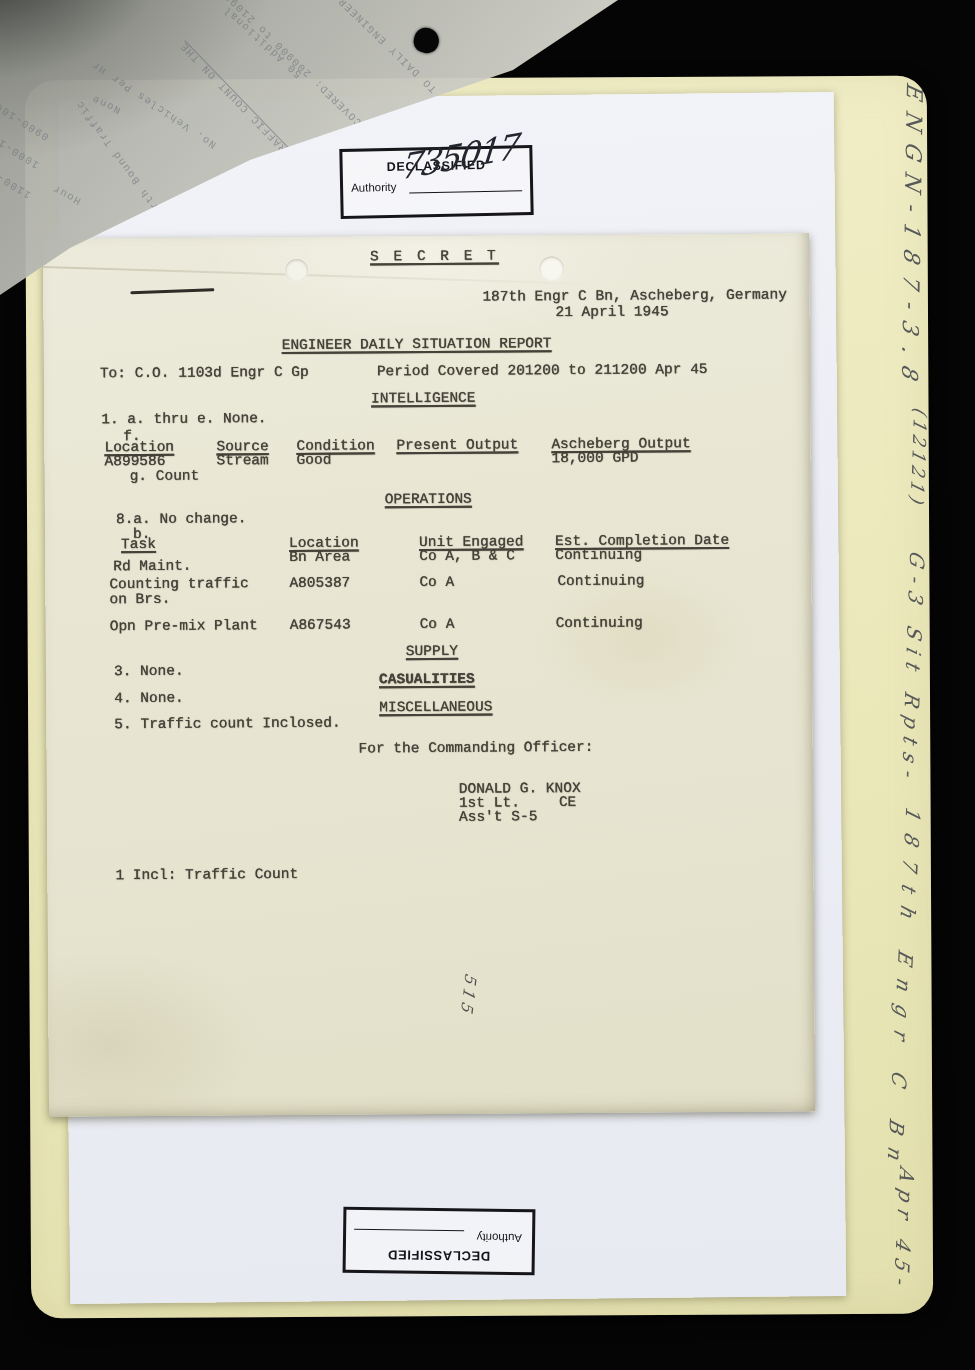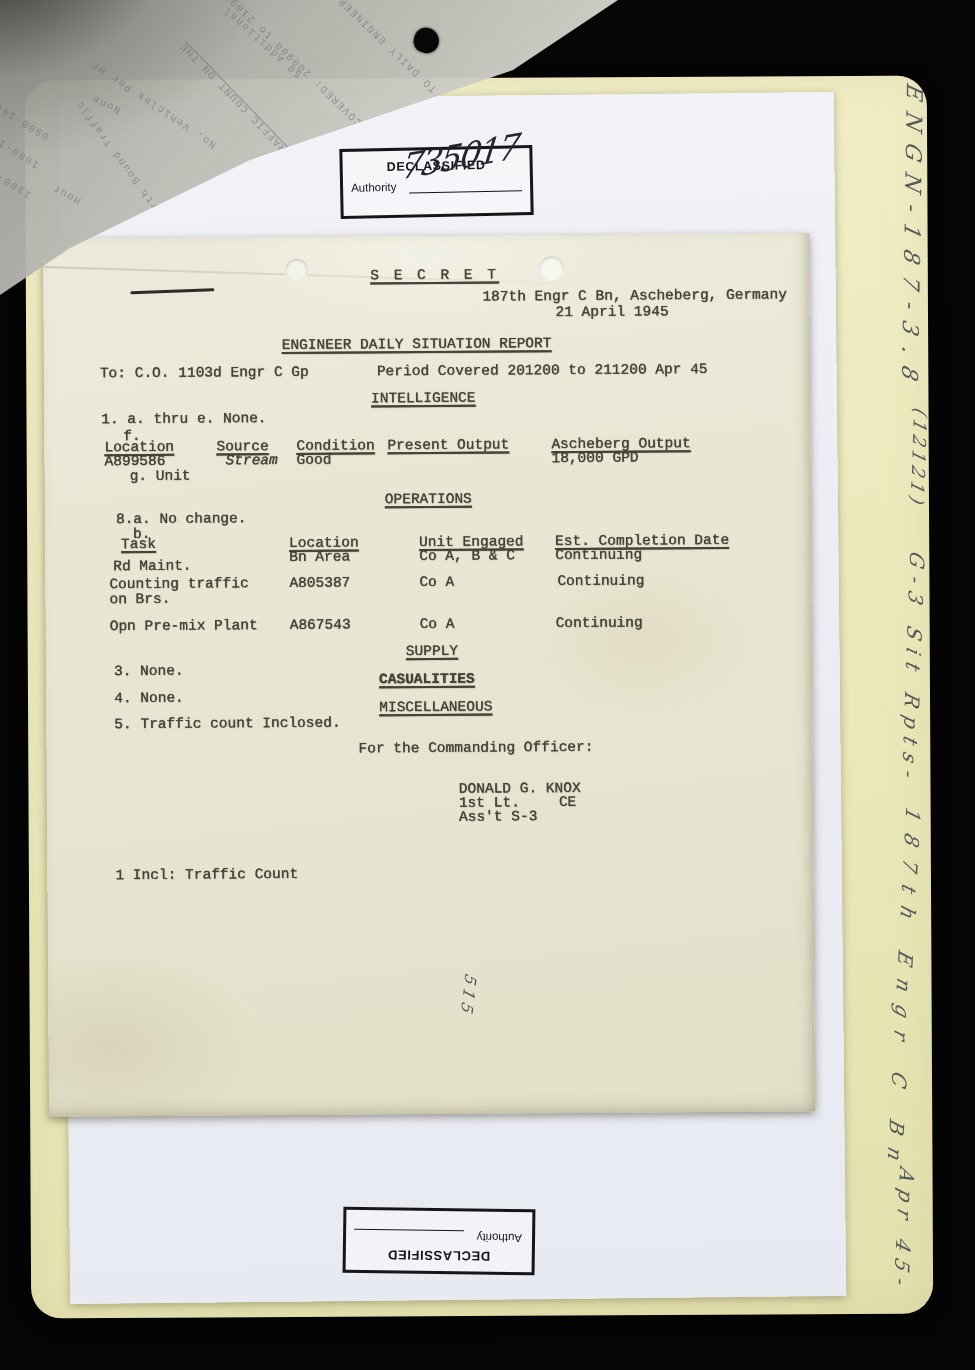--- a/index.html
+++ b/index.html
@@ -95,43 +95,43 @@
 
   <div class="white-sheet"></div>
 
   <div class="doc">
     <div class="crease"></div>
 
     <div class="punch-hole" style="left:242px;top:22px;width:23px;height:23px;"></div>
     <div class="punch-hole" style="left:496px;top:21px;width:25px;height:25px;background:#f8f7ef;"></div>
     <div class="pen-mark"></div>
 
-    <span class="tw u sp" style="left:327px;top:32px;">S E C R E T</span>
+    <span class="tw u sp" style="left:327px;top:13px;">S E C R E T</span>
     <span class="tw" style="left:439px;top:54px;">187th Engr C Bn, Ascheberg, Germany</span>
     <span class="tw" style="left:512px;top:70px;">21 April 1945</span>
     <span class="tw u" style="left:238px;top:101px;">ENGINEER DAILY SITUATION REPORT</span>
 
     <span class="tw" style="left:56px;top:128px;">To: C.O. 1103d Engr C Gp</span>
     <span class="tw" style="left:333px;top:128px;">Period Covered 201200 to 211200 Apr 45</span>
 
     <span class="tw u" style="left:327px;top:155px;">INTELLIGENCE</span>
     <span class="tw" style="left:57px;top:174px;">1. a. thru e. None.</span>
     <span class="tw" style="left:79px;top:191px;">f.</span>
 
     <span class="tw u" style="left:60px;top:202px;">Location</span>
     <span class="tw u" style="left:172px;top:202px;">Source</span>
     <span class="tw u" style="left:252px;top:202px;">Condition</span>
-    <span class="tw u" style="left:343px;top:202px;">Present Output</span>
+    <span class="tw u" style="left:352px;top:202px;">Present Output</span>
     <span class="tw u" style="left:507px;top:202px;">Ascheberg Output</span>
 
     <span class="tw" style="left:60px;top:216px;">A899586</span>
-    <span class="tw" style="left:181px;top:216px;font-style:italic;">Stream</span>
+    <span class="tw" style="left:172px;top:216px;">Stream</span>
     <span class="tw" style="left:252px;top:216px;">Good</span>
     <span class="tw" style="left:507px;top:216px;font-family:Liberation Mono, monospace;">18,000 GPD</span>
-    <span class="tw" style="left:85px;top:231px;">g. Unit</span>
+    <span class="tw" style="left:85px;top:231px;">g. Count</span>
 
     <span class="tw u" style="left:340px;top:256px;">OPERATIONS</span>
     <span class="tw" style="left:71px;top:274px;">8.a. No change.</span>
     <span class="tw" style="left:88px;top:289px;">b.</span>
 
     <span class="tw u" style="left:76px;top:299px;">Task</span>
     <span class="tw u" style="left:244px;top:299px;">Location</span>
     <span class="tw u" style="left:374px;top:299px;">Unit Engaged</span>
     <span class="tw u" style="left:510px;top:299px;">Est. Completion Date</span>
 
@@ -155,21 +155,21 @@
     <span class="tw" style="left:68px;top:426px;">3. None.</span>
     <span class="tw u" style="left:333px;top:436px;font-weight:bold;">CASUALITIES</span>
     <span class="tw" style="left:68px;top:453px;">4. None.</span>
     <span class="tw u" style="left:333px;top:464px;">MISCELLANEOUS</span>
     <span class="tw" style="left:68px;top:479px;">5. Traffic count Inclosed.</span>
 
     <span class="tw" style="left:312px;top:505px;">For the Commanding Officer:</span>
     <span class="tw" style="left:412px;top:546px;">DONALD G. KNOX</span>
     <span class="tw" style="left:412px;top:560px;">1st Lt.</span>
     <span class="tw" style="left:512px;top:560px;">CE</span>
-    <span class="tw" style="left:412px;top:574px;">Ass't S-3</span>
+    <span class="tw" style="left:412px;top:574px;">Ass't S-5</span>
 
     <span class="tw" style="left:68px;top:630px;">1 Incl: Traffic Count</span>
 
     <span class="pencil">515</span>
   </div>
 
   <div class="stamp stamp-top">
     <div class="stamp-title">DECLASSIFIED</div>
     <div class="auth-row">Authority</div>
     <div class="auth-line"></div>

